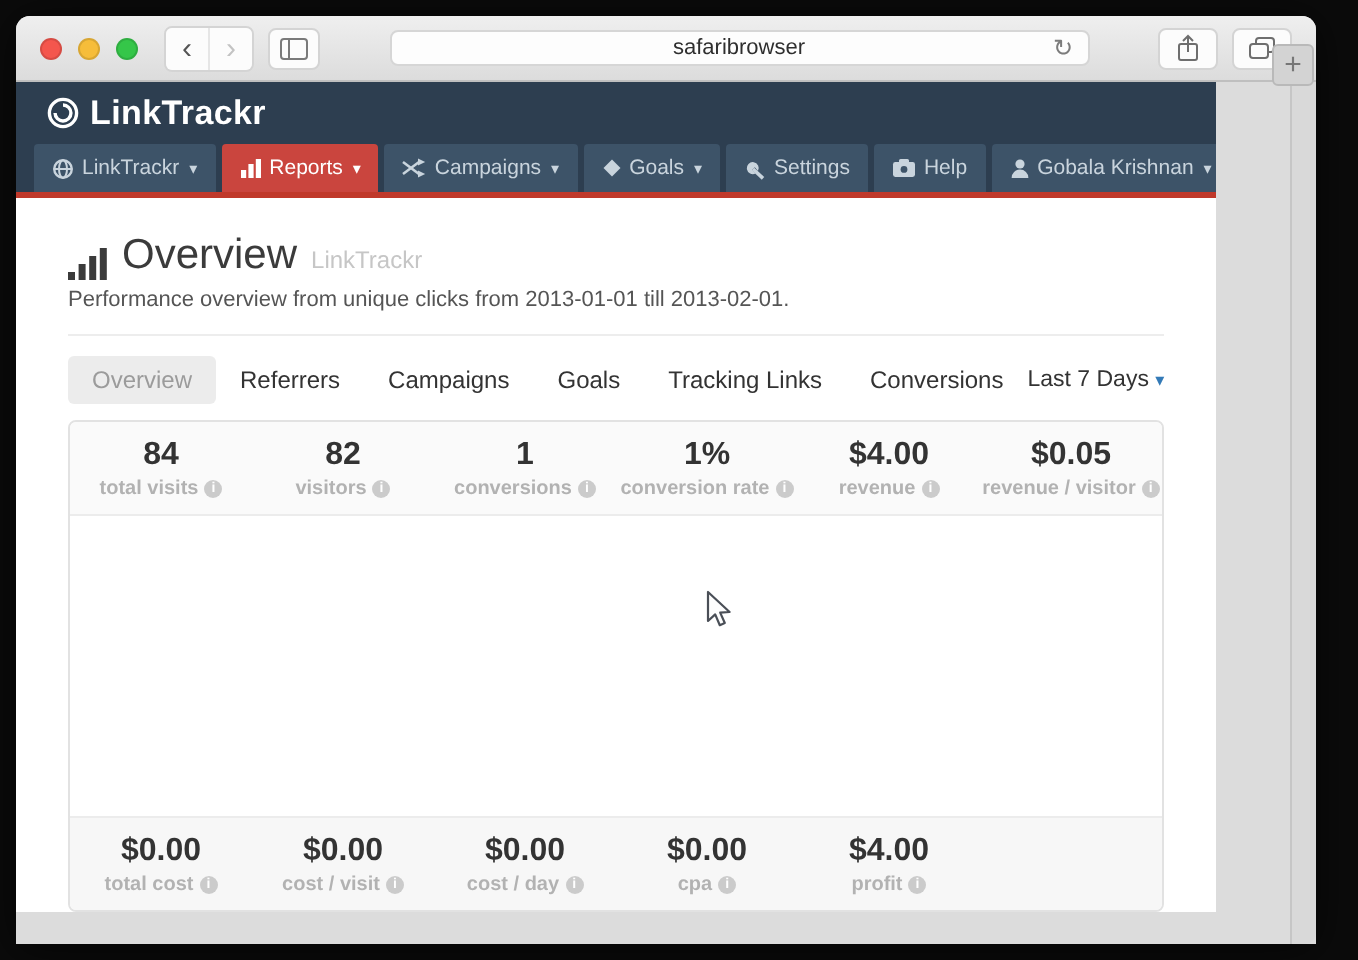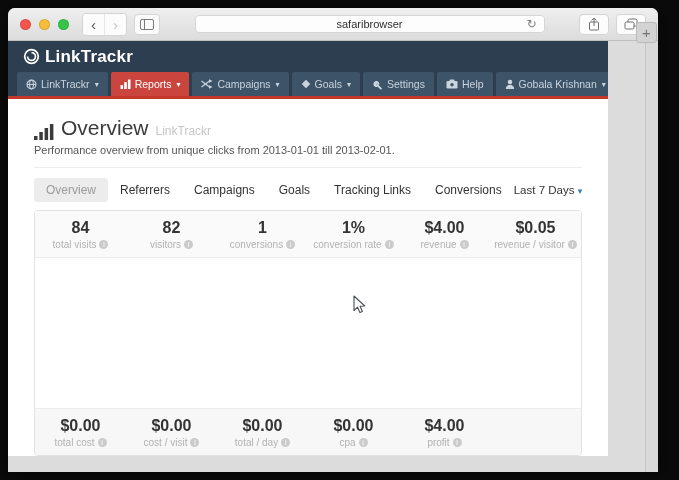--- a/index.html
+++ b/index.html
@@ -66,21 +66,21 @@
   .tab{font-size:12px;color:#333;padding:5px 12px;border-radius:3px;white-space:nowrap;}
   .tab.active{background:#ececec;color:#9b9b9b;}
   .range{margin-left:auto;font-size:11.5px;color:#333;white-space:nowrap;}
   .range .caret{color:#337ab7;font-size:9px;}
   .panel{margin-top:8px;border:1px solid #e2e2e2;border-radius:4px;overflow:hidden;background:#fff;}
   .stats-row{display:grid;grid-template-columns:repeat(6,1fr);background:#fafafa;padding:8px 0 7px;}
   .stats-row.top{border-bottom:1px solid #ececec;}
   .stats-row.bottom{border-top:1px solid #ececec;background:#f7f7f7;}
   .stat{text-align:center;}
   .stat-value{font-size:16px;color:#333;font-weight:600;}
-  .stat-label{font-size:10px;color:#b2b2b2;margin-top:2px;display:flex;justify-content:center;align-items:center;gap:3px;}
+  .stat-label{font-size:10px;color:#b2b2b2;margin-top:2px;display:flex;justify-content:center;align-items:center;gap:3px;font-weight:bold;}
   .info-icon{width:9px;height:9px;border-radius:50%;background:#cbcbcb;color:#fff;font-size:7px;line-height:9px;text-align:center;display:inline-block;font-style:normal;}
   .chart-wrap{height:150px;position:relative;background:#fff;}
   .cursor{position:absolute;left:344px;top:287px;z-index:9;pointer-events:none;}
 </style>
 </head>
 <body>
 
 <div class="window">
 
   <div class="titlebar">
@@ -280,21 +280,21 @@
           <div class="stat">
             <div class="stat-value">$0.00</div>
             <div class="stat-label">
                 <span>cost / visit</span>
                 <span class="info-icon">i</span>
               </div>
           </div>
           <div class="stat">
             <div class="stat-value">$0.00</div>
             <div class="stat-label">
-                <span>total / day</span>
+                <span>cost / day</span>
                 <span class="info-icon">i</span>
               </div>
           </div>
           <div class="stat">
             <div class="stat-value">$0.00</div>
             <div class="stat-label">
                 <span>cpa</span>
                 <span class="info-icon">i</span>
               </div>
           </div>

